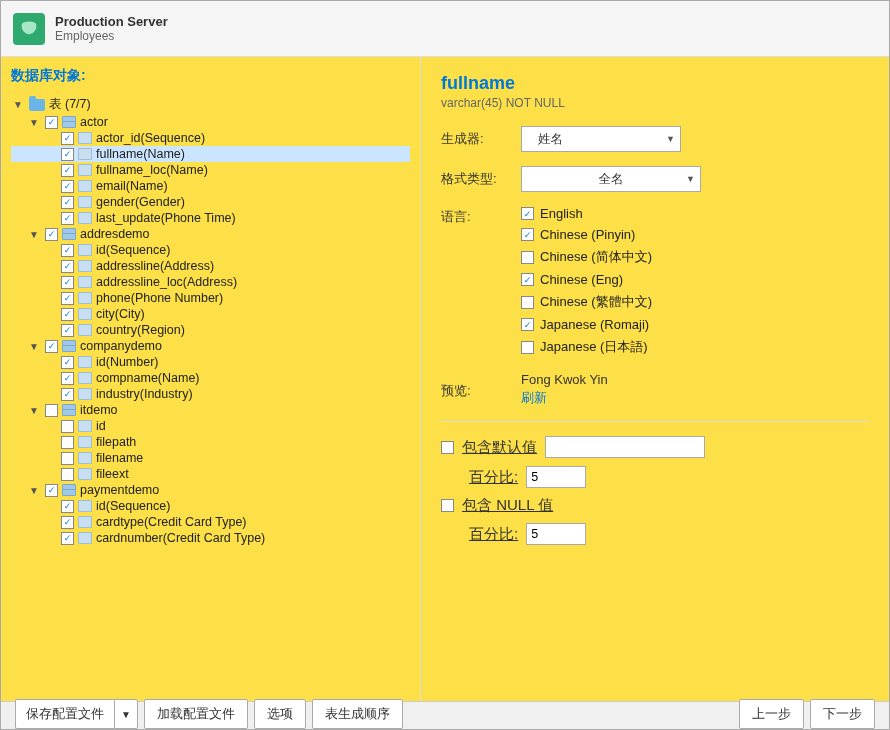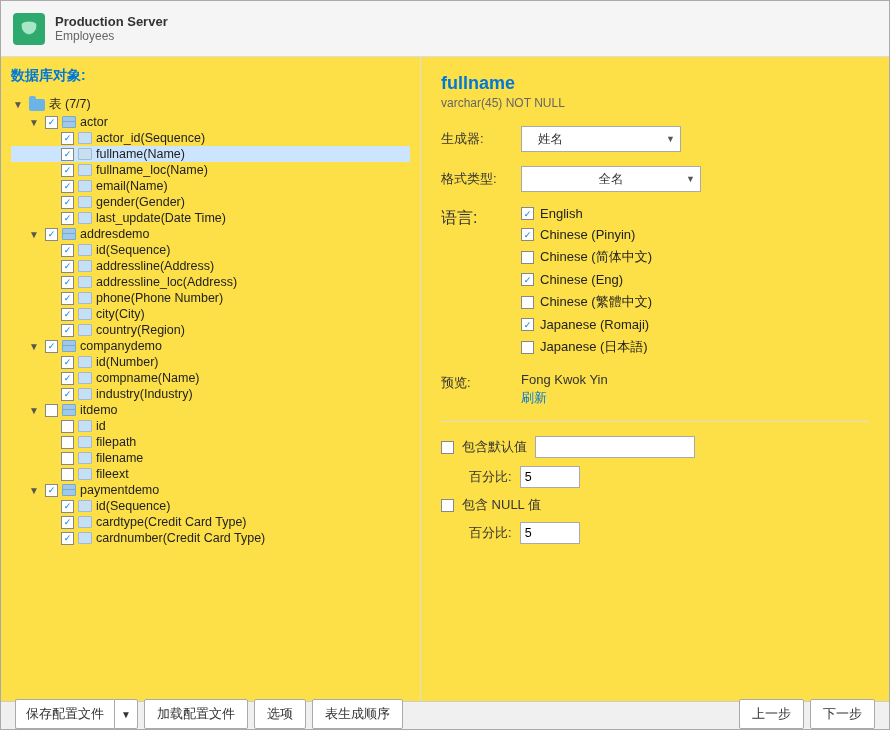--- a/index.html
+++ b/index.html
@@ -206,21 +206,21 @@
       font-size: 9px;
       color: #555;
       pointer-events: none;
     }
     .language-section {
       display: flex;
       gap: 10px;
     }
     .lang-label {
       width: 70px;
-      font-size: 16px;
+      font-size: 13px;
       color: #333;
       flex-shrink: 0;
       padding-top: 2px;
     }
     .lang-list {
       display: flex;
       flex-direction: column;
       gap: 6px;
     }
     .lang-item {
@@ -239,20 +239,21 @@
       align-items: center;
       justify-content: center;
       font-size: 9px;
       flex-shrink: 0;
     }
     .lang-checkbox.checked { color: #0078d7; }
     .preview-section {
       margin-top: 16px;
       display: flex;
       gap: 10px;
+      align-items: center;
     }
     .preview-label {
       width: 70px;
       font-size: 13px;
       color: #333;
       flex-shrink: 0;
       padding-top: 2px;
     }
     .preview-content {
       display: flex;
@@ -289,22 +290,23 @@
       height: 13px;
       border: 1px solid #888;
       background: #fff;
       display: inline-flex;
       align-items: center;
       justify-content: center;
       font-size: 9px;
       flex-shrink: 0;
     }
     .opt-label {
-      font-size: 13px;
-      color: #333;
+      font-size: 15px;
+      color: #333;
+      text-decoration: underline;
     }
     .opt-input {
       width: 60px;
       height: 22px;
       border: 1px solid #aaa;
       padding: 2px 4px;
       font-size: 12.5px;
     }
     .opt-default-input {
       width: 160px;
@@ -427,21 +429,21 @@
         <div class="tree-item level-2">
           <span class="toggle-btn"></span>
           <div class="checkbox checked">✓</div>
           <div class="field-icon"></div>
           <span class="item-label">gender(Gender)</span>
         </div>
         <div class="tree-item level-2">
           <span class="toggle-btn"></span>
           <div class="checkbox checked">✓</div>
           <div class="field-icon"></div>
-          <span class="item-label">last_update(Date Time)</span>
+          <span class="item-label">last_update(Phone Time)</span>
         </div>
 
         <div class="tree-item level-1">
           <span class="toggle-btn">▼</span>
           <div class="checkbox checked">✓</div>
           <div class="table-icon"></div>
           <span class="item-label">addresdemo</span>
         </div>
         <div class="tree-item level-2">
           <span class="toggle-btn"></span>

